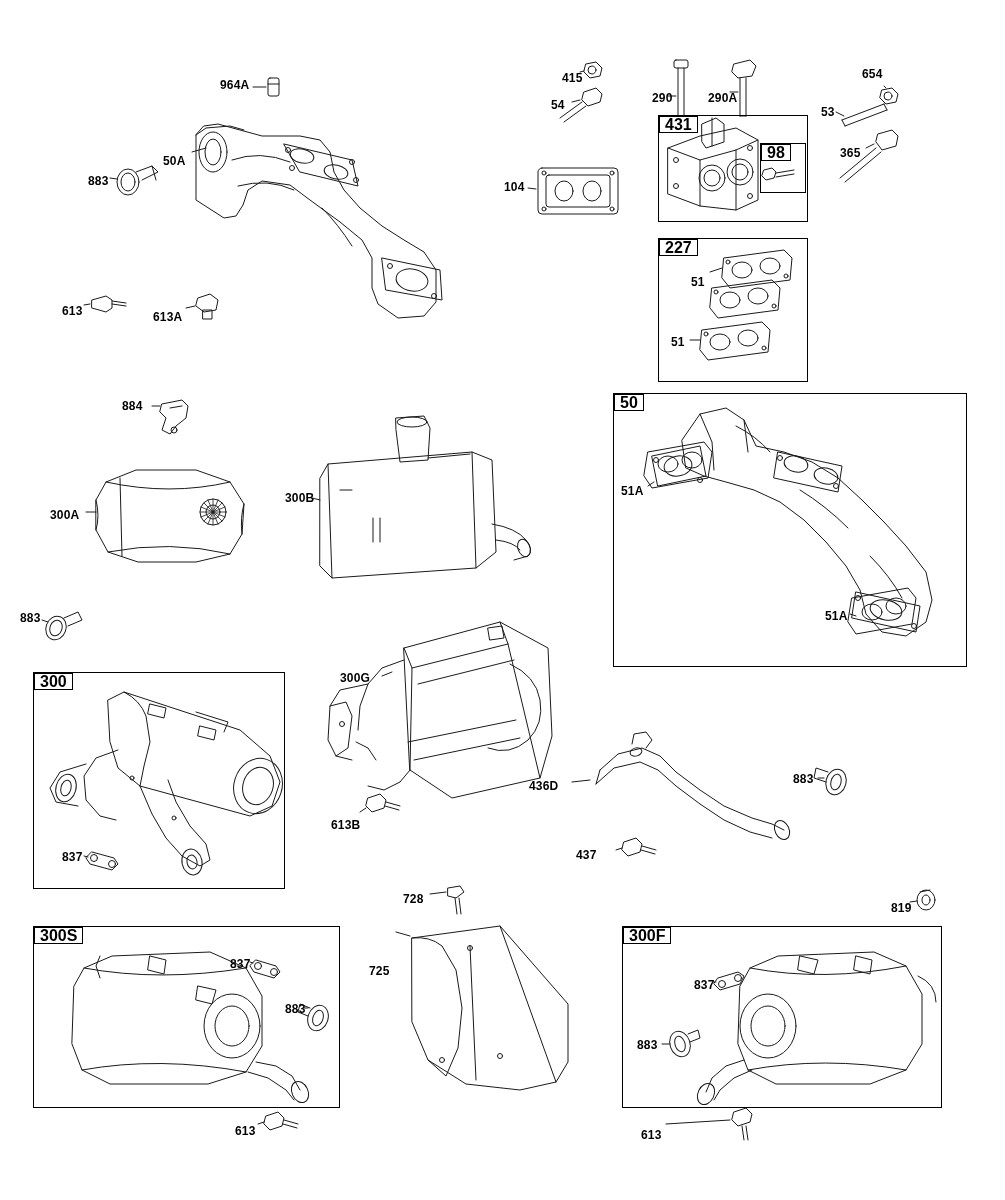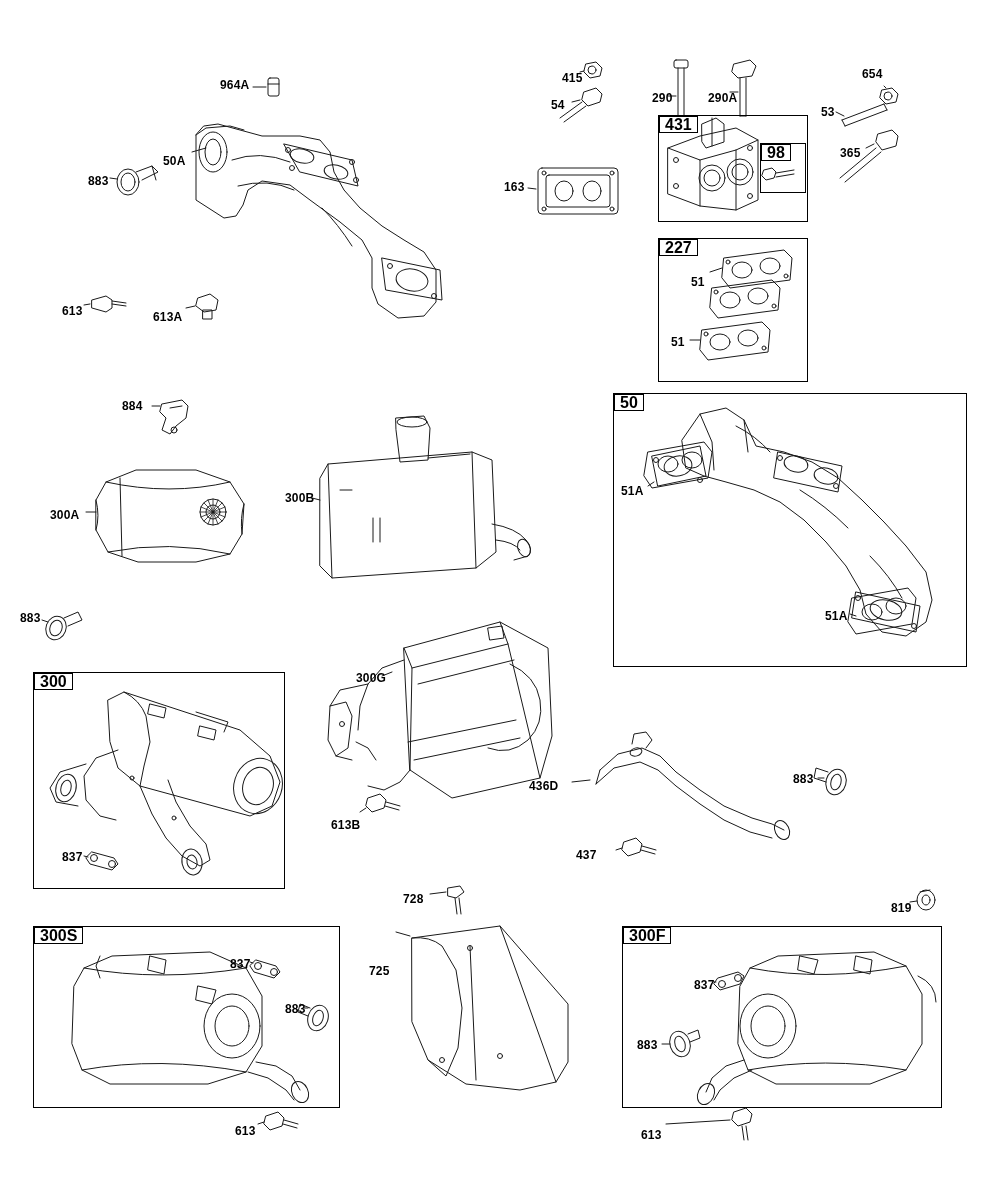--- a/index.html
+++ b/index.html
@@ -508,36 +508,36 @@
 
   <div class="label" style="left:220px;top:78px;">964A</div>
   <div class="label" style="left:163px;top:154px;">50A</div>
   <div class="label" style="left:88px;top:174px;">883</div>
   <div class="label" style="left:62px;top:304px;">613</div>
   <div class="label" style="left:153px;top:310px;">613A</div>
   <div class="label" style="left:122px;top:399px;">884</div>
   <div class="label" style="left:50px;top:508px;">300A</div>
   <div class="label" style="left:285px;top:491px;">300B</div>
   <div class="label" style="left:20px;top:611px;">883</div>
-  <div class="label" style="left:356px;top:671px;text-align:center;">300G</div>
+  <div class="label" style="left:340px;top:671px;text-align:center;">300G</div>
   <div class="label" style="left:331px;top:818px;">613B</div>
   <div class="label" style="left:62px;top:850px;">837</div>
   <div class="label" style="left:529px;top:779px;">436D</div>
   <div class="label" style="left:576px;top:848px;">437</div>
   <div class="label" style="left:793px;top:772px;">883</div>
   <div class="label" style="left:403px;top:892px;">728</div>
   <div class="label" style="left:369px;top:964px;">725</div>
   <div class="label" style="left:891px;top:901px;">819</div>
   <div class="label" style="left:230px;top:957px;">837</div>
   <div class="label" style="left:285px;top:1002px;">883</div>
   <div class="label" style="left:235px;top:1124px;">613</div>
   <div class="label" style="left:694px;top:978px;">837</div>
   <div class="label" style="left:637px;top:1038px;">883</div>
   <div class="label" style="left:641px;top:1128px;">613</div>
-  <div class="label" style="left:504px;top:180px;">163</div>
+  <div class="label" style="left:504px;top:180px;">104</div>
   <div class="label" style="left:562px;top:71px;">415</div>
   <div class="label" style="left:551px;top:98px;">54</div>
   <div class="label" style="left:652px;top:91px;">290</div>
   <div class="label" style="left:708px;top:91px;">290A</div>
   <div class="label" style="left:821px;top:105px;">53</div>
   <div class="label" style="left:862px;top:67px;">654</div>
   <div class="label" style="left:840px;top:146px;">365</div>
   <div class="label" style="left:691px;top:275px;">51</div>
   <div class="label" style="left:671px;top:335px;">51</div>
   <div class="label" style="left:621px;top:484px;">51A</div>

